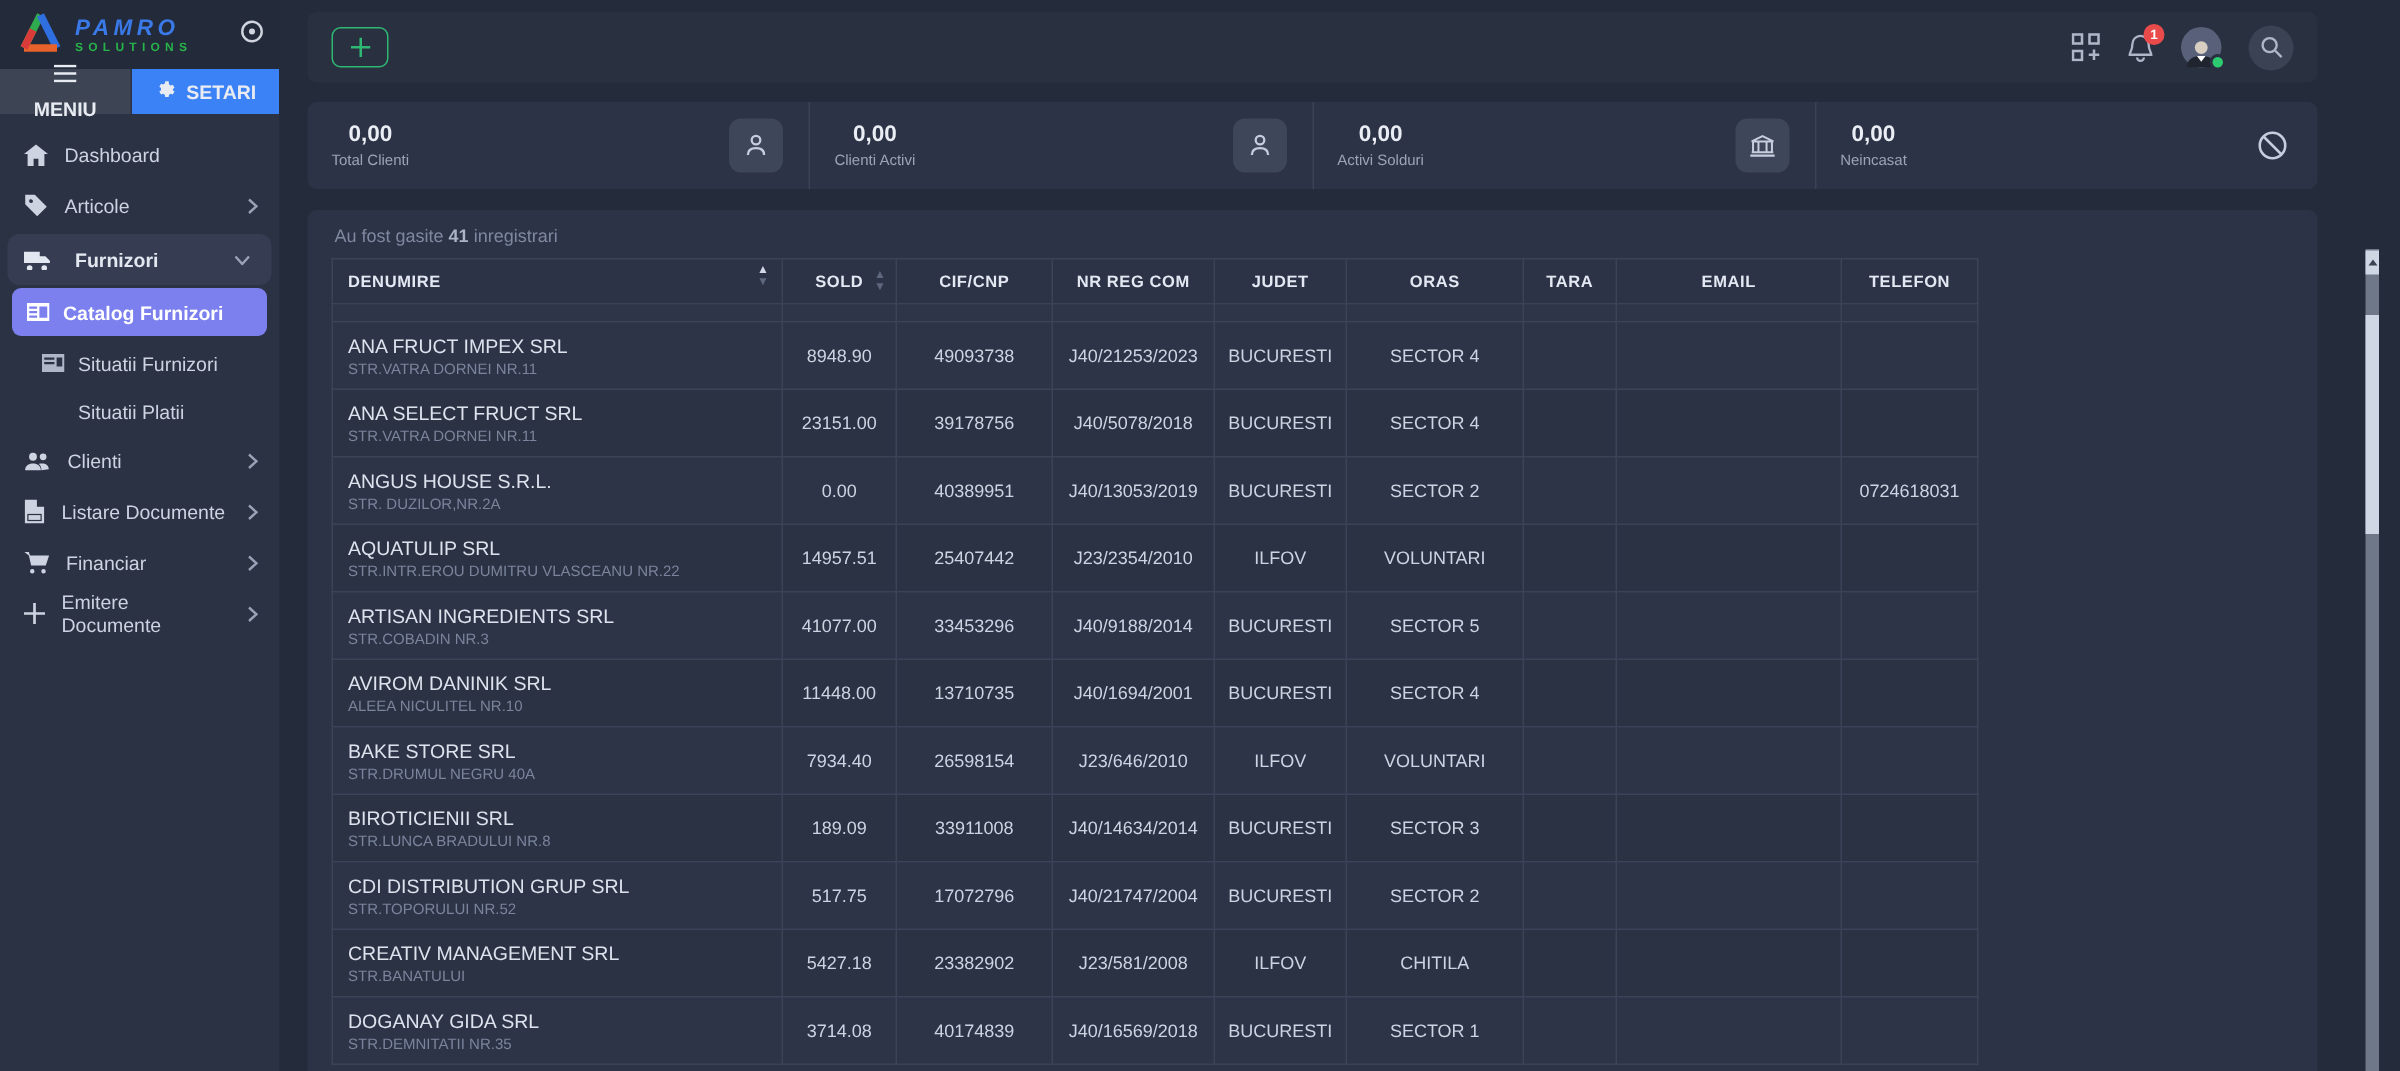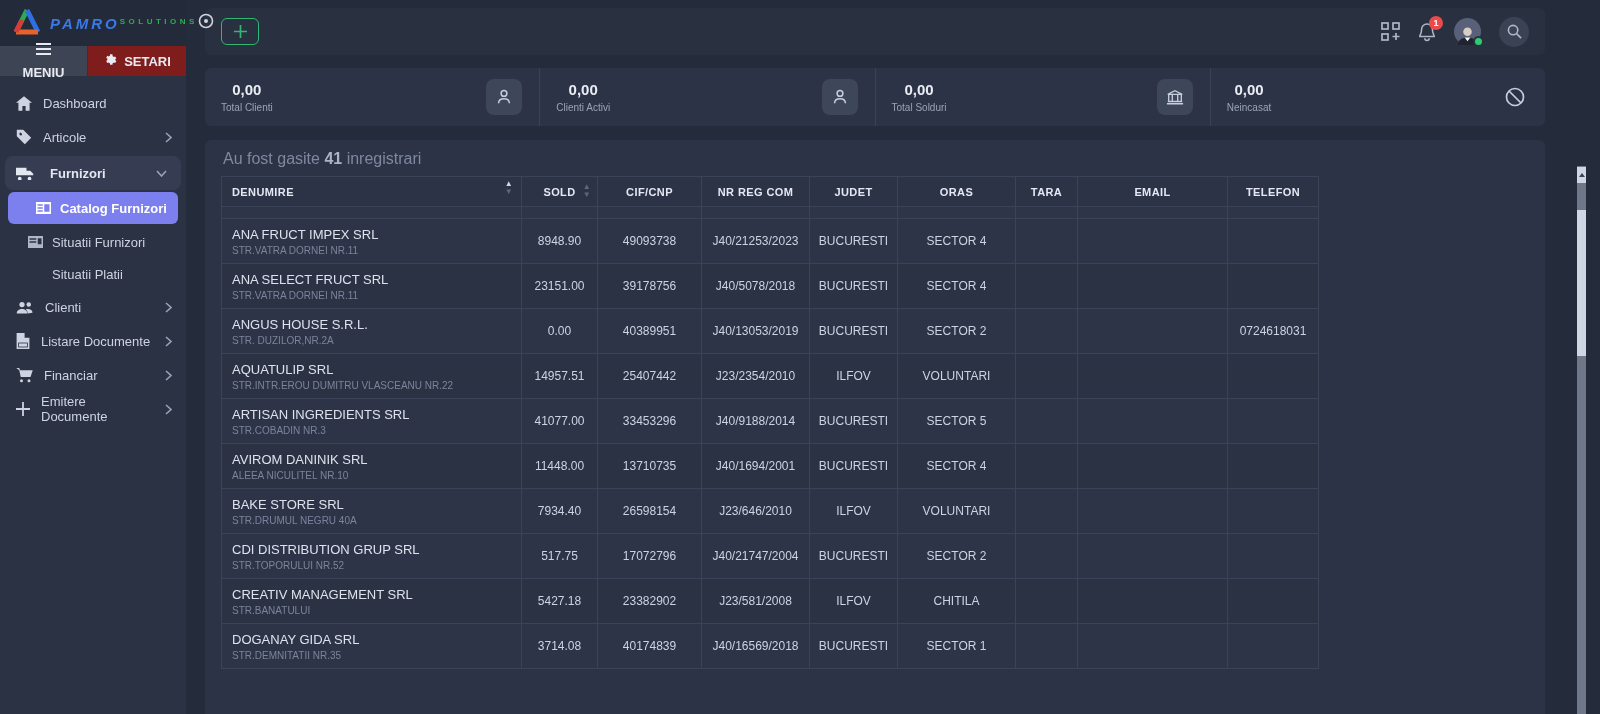--- a/index.html
+++ b/index.html
@@ -4,35 +4,35 @@
 <style>
   * { margin:0; padding:0; box-sizing:border-box; }
   html,body { width:1600px; height:714px; overflow:hidden; }
   body {
     font-family:"Liberation Sans", sans-serif;
     background:#242b3a; color:#cdd3e0; position:relative;
   }
   
   .sidebar { position:absolute; left:0; top:0; bottom:0; width:186px; background:#2b3244; z-index:2; }
   .logo-row { height:46px; display:flex; align-items:center; padding:0 10px; background:#232a39; }
-  .brand-text { margin-left:6px; display:flex; flex-direction:row; line-height:1; }
+  .brand-text { margin-left:6px; display:flex; flex-direction:column; line-height:1; }
   .brand-name { font-size:15px; font-weight:bold; font-style:italic; letter-spacing:3px; color:#3a79e8; }
   .brand-sub { font-size:8px; font-weight:bold; letter-spacing:3.5px; color:#27b24a; margin-top:2px; }
   .brand-dot { margin-left:auto; }
   .menubar { height:30px; display:flex; background:#424a5a; }
   .menubar-btn { display:flex; align-items:center; justify-content:center; gap:7px; font-size:13px; font-weight:bold; color:#e8ebf1; cursor:pointer; }
   .menubar-btn.meniu { width:88px; border-right:1px solid #2c3342; background:#3d4454;flex-direction:column; }
-  .menubar-btn.setari { flex:1; background:#7f1d1d; }
+  .menubar-btn.setari { flex:1; background:#3b82f6; }
   .nav { padding-top:10px; }
   .nav-item { height:34px; display:flex; align-items:center; gap:11px; padding-left:16px; font-size:13px; color:#cdd3e0; cursor:pointer; }
   .nav-item .chev { margin-left:auto; margin-right:14px; color:#99a2b6; display:flex; }
   .nav-item svg.mi { flex:0 0 auto; }
   .group { margin:2px 5px; border-radius:8px; background:#363d52; }
   .group .nav-item { padding-left:11px;gap:16px; }
-  .sub-active { margin:2px 8px; height:32px; border-radius:6px; background:#7b80ee; display:flex; align-items:center; gap:9px; padding-left:28px; font-size:13px; font-weight:bold; color:#ffffff; cursor:pointer; }
+  .sub-active { margin:2px 8px; height:32px; border-radius:6px; background:#7b80ee; display:flex; align-items:center; gap:9px; padding-left:10px; font-size:13px; font-weight:bold; color:#ffffff; cursor:pointer; }
   .sub-item { height:32px; display:flex; align-items:center; gap:9px; padding-left:28px; font-size:13px; color:#cdd3e0; cursor:pointer; }
   .sub-item.noicon { padding-left:52px; }
   
   .main { position:absolute; left:186px; top:0; right:0; bottom:0; }
   .topcard { position:absolute; left:19px; top:8px; width:1340px; height:47px; background:#293040; border-radius:6px; display:flex; align-items:center; padding:0 16px; }
   .add-btn { width:38px; height:27px; border:1px solid #2eb872; border-radius:6px; background:transparent; color:#2eb872; display:flex; align-items:center; justify-content:center; cursor:pointer; }
   .topicons { margin-left:auto; display:flex; align-items:center; gap:18px; }
   .icon-btn { color:#aeb6c8; display:flex; cursor:pointer; position:relative; }
   .badge { position:absolute; top:-6px; right:-7px; min-width:14px; height:14px; border-radius:7px; background:#e94b4b; color:#fff; font-size:9px; font-weight:bold; display:flex; align-items:center; justify-content:center; padding:0 3px; }
   .avatar { width:27px; height:27px; border-radius:50%; background:#59617a; position:relative; display:flex; align-items:flex-end; justify-content:center; overflow:visible; cursor:pointer; }
@@ -42,21 +42,21 @@
   
   .statscard { position:absolute; left:19px; top:68px; width:1340px; height:58px; background:#2c3346; border-radius:6px; display:flex;text-align:center; }
   .stat { flex:1; position:relative; display:flex; align-items:center; padding-left:16px; }
   .stat + .stat { border-left:1px solid #3a4255; }
   .stat-value { font-size:15px; font-weight:bold; color:#eaedf4; }
   .stat-label { font-size:10px; color:#9aa3b8; margin-top:4px; }
   .stat-iconbox { position:absolute; right:17px; top:11px; width:36px; height:36px; border-radius:8px; background:#3e4659; display:flex; align-items:center; justify-content:center; color:#c6cddd; cursor:pointer; }
   .stat-iconbox.nobox { background:transparent; right:12px; }
   
   .tablecard { position:absolute; left:19px; top:140px; width:1340px; height:574px; background:#2c3346; border-radius:6px 6px 0 0; padding:8px 16px 0 16px; }
-  .results { font-size:16px; color:#7e88a0; margin:2px 0 8px 2px; }
+  .results { font-size:12px; color:#7e88a0; margin:2px 0 8px 2px; }
   .results b { color:#aab3c8; }
   table { border-collapse:collapse; table-layout:fixed; }
   col.w-den{width:300px} col.w-sold{width:76px} col.w-cif{width:104px} col.w-nrreg{width:108px}
   col.w-jud{width:88px} col.w-oras{width:118px} col.w-tara{width:62px} col.w-email{width:150px} col.w-tel{width:91px}
   th { height:30px; border:1px solid #3b4359; font-size:11px; font-weight:bold; color:#e3e8f2; letter-spacing:.4px; text-align:center; position:relative; }
   th.h-den { text-align:left; padding-left:10px; }
   td { border:1px solid #3b4359; font-size:12px; color:#ccd3e1; text-align:center; height:45px; background:#2d3448; }
   tr.alt td { background:#2b3243; }
   tr.empty td { height:12px; background:#2e3549; }
   td.c-name { text-align:left; padding-left:10px; }
@@ -268,21 +268,21 @@
       <span class="stat-iconbox">
         <svg width="18" height="18" viewBox="0 0 20 20" fill="none" stroke="#c6cddd" stroke-width="1.7">
             <circle cx="10" cy="6" r="3.2"></circle>
             <path d="M4 17c0-3.5 2.7-5 6-5s6 1.5 6 5"></path>
           </svg>
       </span>
     </div>
     <div class="stat">
       <div>
         <div class="stat-value">0,00</div>
-        <div class="stat-label">Total Solduri</div>
+        <div class="stat-label">Activi Solduri</div>
       </div>
       <span class="stat-iconbox">
         <svg width="18" height="18" viewBox="0 0 20 20" fill="none" stroke="#c6cddd" stroke-width="1.5">
             <path d="M2 7l8-4 8 4zM3 7v8m4-8v8m6-8v8m4-8v8M2 15h16M1 17.5h18"></path>
           </svg>
       </span>
     </div>
     <div class="stat">
       <div>
         <div class="stat-value">0,00</div>
@@ -443,20 +443,34 @@
             </td>
             <td>7934.40</td>
             <td>26598154</td>
             <td>J23/646/2010</td>
             <td>ILFOV</td>
             <td>VOLUNTARI</td>
             <td></td>
             <td></td>
             <td></td>
           </tr>
+          <tr class="alt">
+            <td class="c-name">
+              <div class="nm">BIROTICIENII SRL</div>
+              <div class="ad">STR.LUNCA BRADULUI NR.8</div>
+            </td>
+            <td>189.09</td>
+            <td>33911008</td>
+            <td>J40/14634/2014</td>
+            <td>BUCURESTI</td>
+            <td>SECTOR 3</td>
+            <td></td>
+            <td></td>
+            <td></td>
+          </tr>
           <tr>
             <td class="c-name">
               <div class="nm">CDI DISTRIBUTION GRUP SRL</div>
               <div class="ad">STR.TOPORULUI NR.52</div>
             </td>
             <td>517.75</td>
             <td>17072796</td>
             <td>J40/21747/2004</td>
             <td>BUCURESTI</td>
             <td>SECTOR 2</td>

